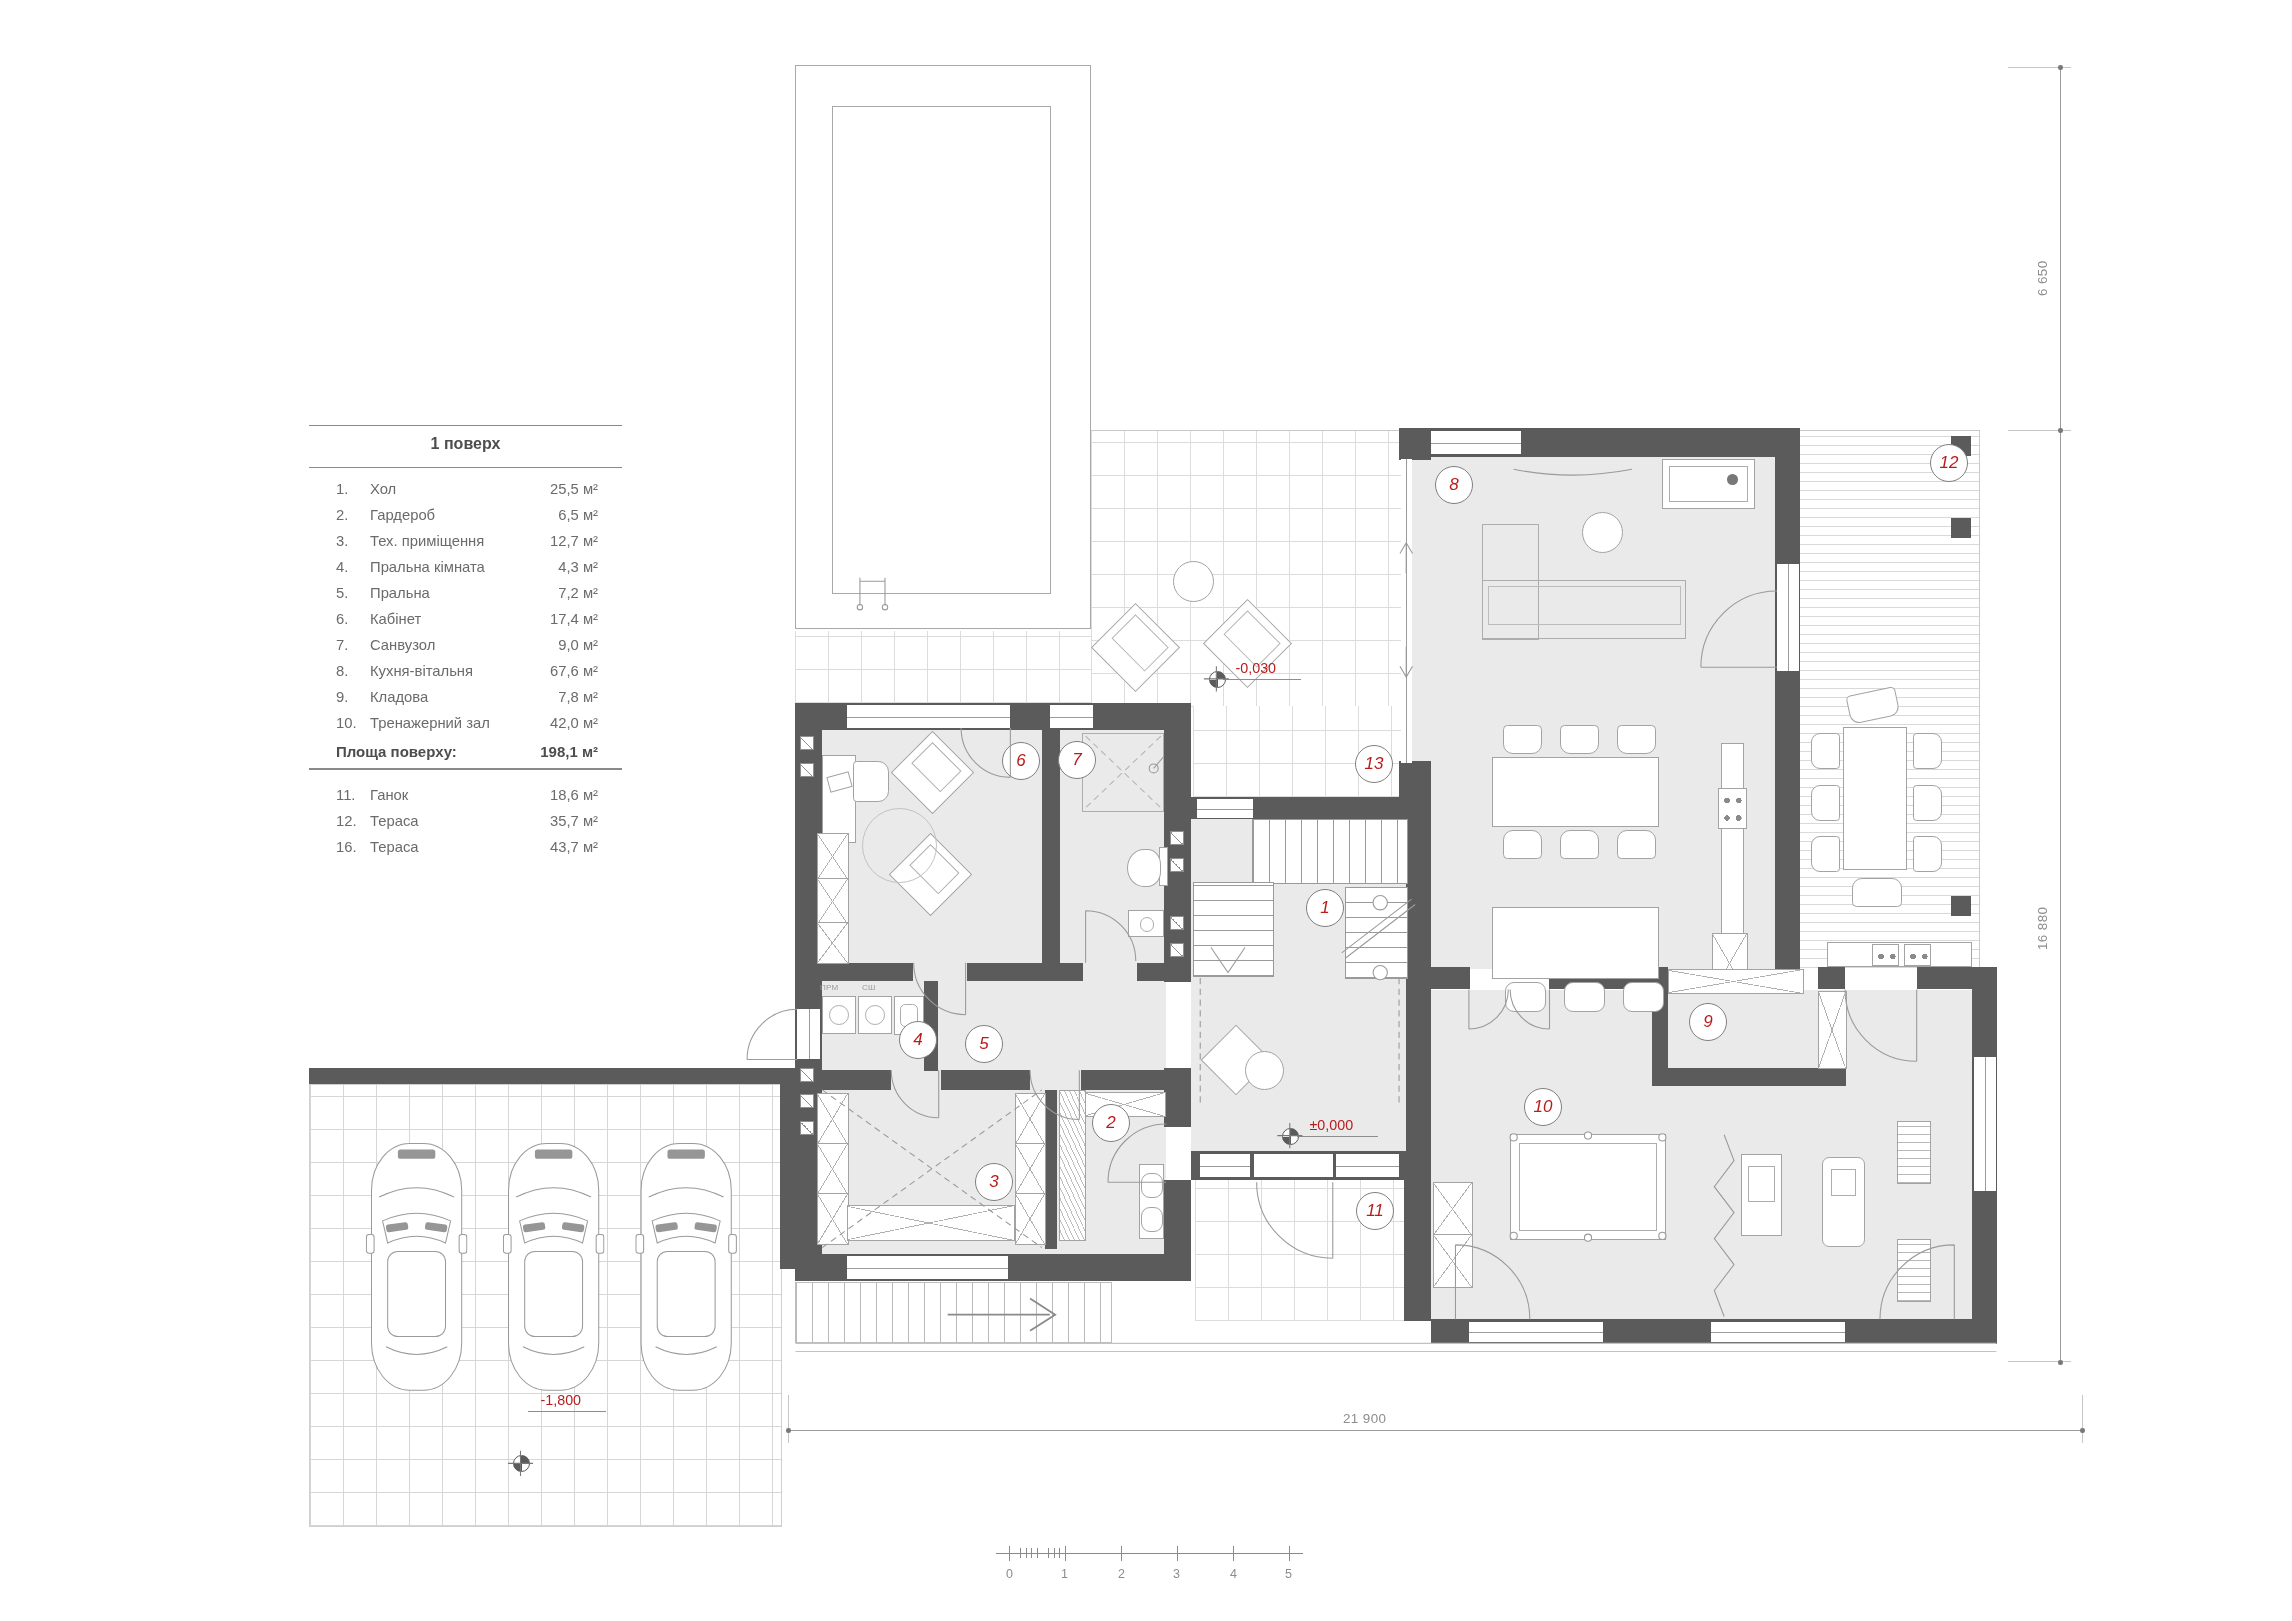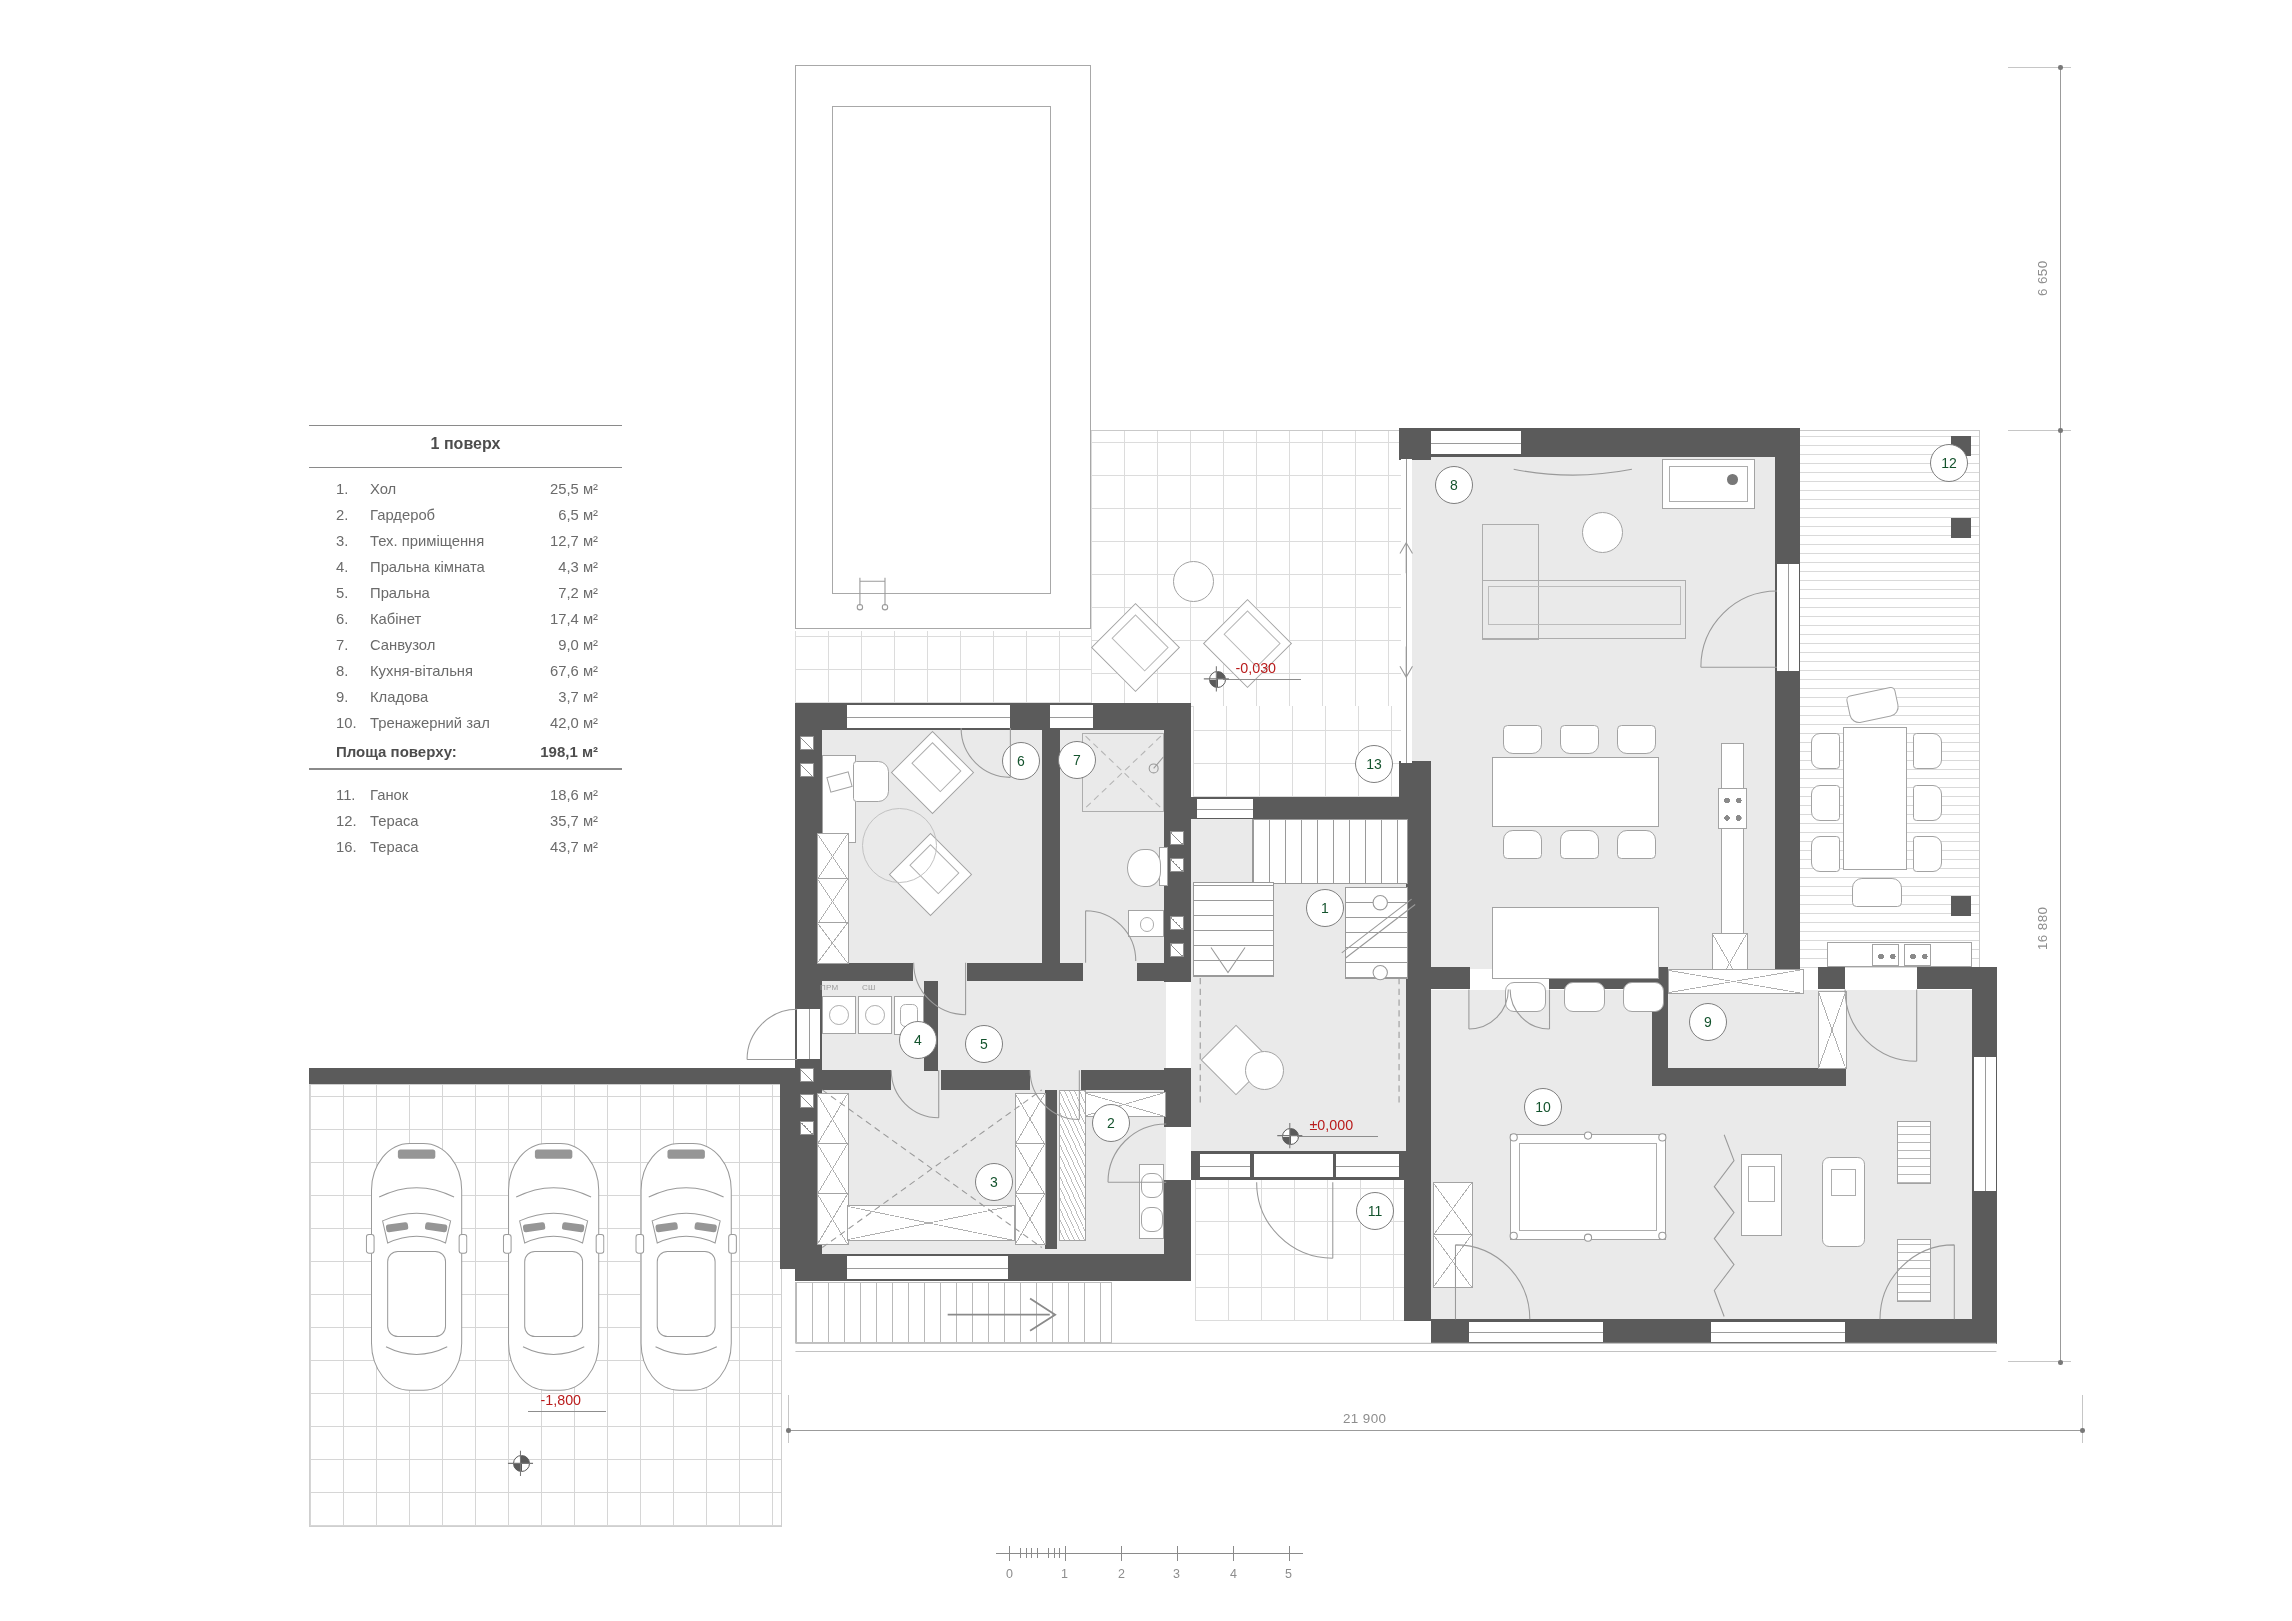--- a/index.html
+++ b/index.html
@@ -45,21 +45,21 @@
   .lounge>div{position:absolute;left:7.2px;right:7.2px;top:7.2px;bottom:19.7px;border:0.9px solid #b8b8b8;}
   .rack{position:absolute;border:0.9px solid #a3a3a3;background:#fff;box-sizing:border-box;
     background-image:repeating-linear-gradient(0deg,#b8b8b8 0 0.9px,transparent 0.9px 8px);}
   .hob{position:absolute;border:0.9px solid #a3a3a3;background:#fff;box-sizing:border-box;
     background-image:radial-gradient(circle 2.9px at 8px 11.6px,#8a8a8a 97%,transparent),
       radial-gradient(circle 2.9px at 19.7px 11.6px,#8a8a8a 97%,transparent),
       radial-gradient(circle 2.9px at 8px 29px,#8a8a8a 97%,transparent),
       radial-gradient(circle 2.9px at 19.7px 29px,#8a8a8a 97%,transparent);}
   
   .rc{position:absolute;width:36px;height:36px;border:1.3px solid #7f7f7f;border-radius:50%;
-      background:#fff;color:#14532d;font-size:14px;display:flex;align-items:center;justify-content:center;}
+      background:#fff;color:#b91c1c;font-size:17px;display:flex;align-items:center;justify-content:center;font-style:italic;}
   
   .legend-rule{position:absolute;background:#8a8a8a;height:1.3px;width:313px;left:309px;}
   .lt{position:absolute;left:309px;width:313px;text-align:center;font-weight:bold;color:#4d4d4d;font-size:16px;}
   .lr{display:flex;line-height:26px;font-size:14.8px;color:#6b6b6b;}
   .lr .ln{width:34px;}
   .lr .lm{flex:1;}
   .lr .la{text-align:center;}
   .ltot{display:flex;font-weight:bold;color:#4d4d4d;font-size:15px;}
   
   .dim{position:absolute;background:#9b9b9b;}
@@ -121,21 +121,21 @@
           <span class="la">9,0 м²</span>
         </div>
       <div class="lr">
           <span class="ln">8.</span>
           <span class="lm">Кухня-вітальня</span>
           <span class="la">67,6 м²</span>
         </div>
       <div class="lr">
           <span class="ln">9.</span>
           <span class="lm">Кладова</span>
-          <span class="la">3,7 м²</span>
+          <span class="la">7,8 м²</span>
         </div>
       <div class="lr">
           <span class="ln">10.</span>
           <span class="lm">Тренажерний зал</span>
           <span class="la">42,0 м²</span>
         </div>
     </div>
     <div class="abs ltot" style="left:336px;top:743px;width:262px">
       <span>Площа поверху:</span>
       <span style="flex:1;text-align:right">198,1 м²</span>

